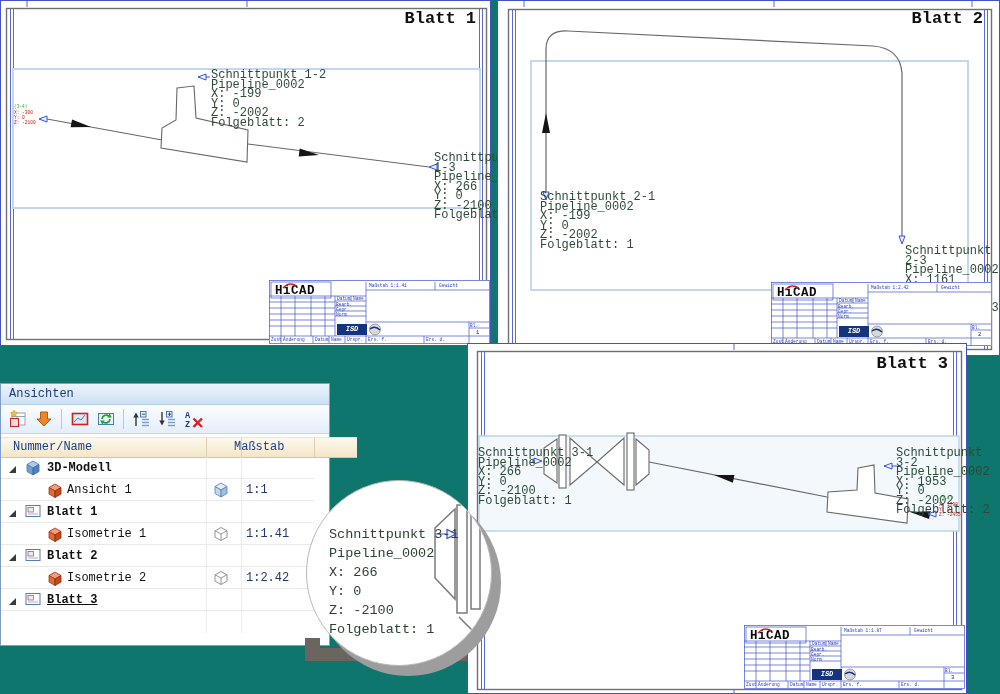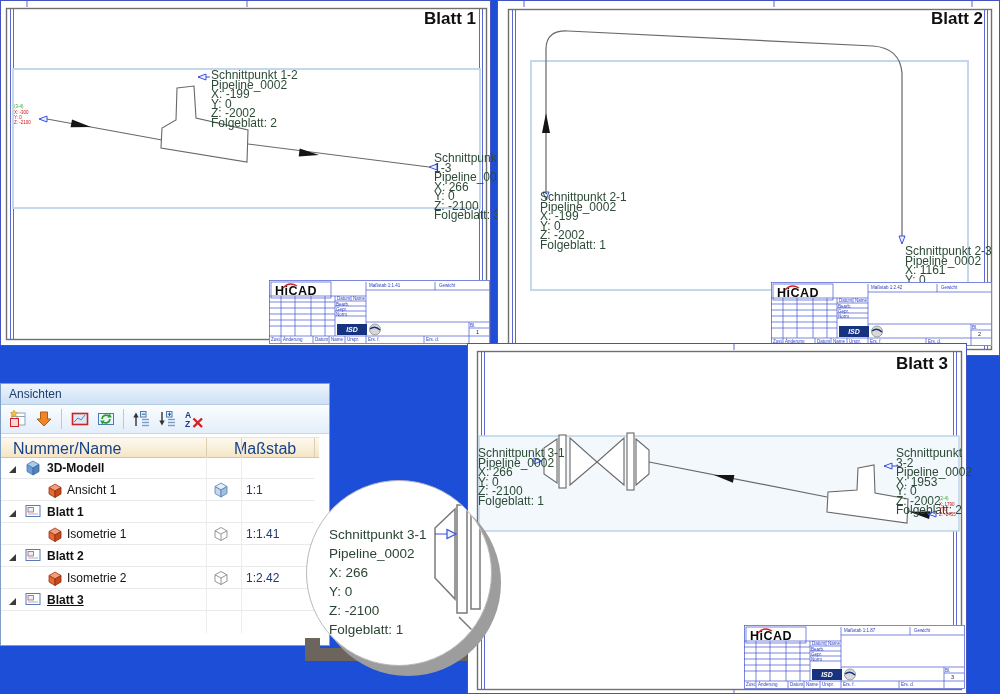--- a/index.html
+++ b/index.html
@@ -1,17 +1,17 @@
 <!DOCTYPE html>
 <html><head>
 <meta charset="utf-8">
 <style>
   html,body{margin:0;padding:0;background:#fff;}
-  #root{position:relative;width:1000px;height:694px;background:#1d4ed8;overflow:hidden;
-        font-family:Liberation Sans, sans-serif;}
+  #root{position:relative;width:1000px;height:694px;background:#0f766e;overflow:hidden;
+        font-family:Liberation Mono, monospace;}
 
   
   .sheet{position:absolute;background:#fff;border:1px solid #4353c2;box-sizing:border-box;}
   .sheet svg.art{position:absolute;left:0;top:0;}
   .sheet-label{position:absolute;font-weight:bold;font-size:17px;color:#101010;}
   .ann{position:absolute;white-space:pre-line;font-size:12px;line-height:9.5px;color:#2c4a36;}
   .connlbl{position:absolute;font-size:4.5px;line-height:5px;color:#3aa43a;white-space:pre;}
   .conncrd{position:absolute;white-space:pre-line;font-size:4.5px;line-height:5.2px;color:#cc1111;}
   .sb{fill:none;stroke:#707070;stroke-width:1.4;}
   .bf{stroke:#5a6ad0;stroke-width:1;}
@@ -37,23 +37,23 @@
   
   .panel{position:absolute;left:0;top:383px;width:330px;height:263px;background:#fff;
          border:1px solid #7e9ec8;box-sizing:border-box;z-index:20;}
   .ptitle{height:20px;background:linear-gradient(#ecf4fc,#cde0f5);border-bottom:1px solid #b7cde6;
           color:#1e3c6e;font-size:12px;line-height:20px;padding-left:8px;}
   .ptools{position:absolute;left:0;top:21px;width:328px;height:29px;
           background:linear-gradient(#fbfdff,#e3eef9);border-bottom:1px solid #c9d7e8;
           display:flex;align-items:center;padding-left:5px;gap:3px;box-sizing:border-box;}
   .tbtn{width:23px;height:23px;display:flex;align-items:center;justify-content:center;}
   .tsep{width:1px;height:20px;background:#b9c8da;margin:0 3px;}
-  .phead{position:absolute;left:0;top:53px;width:318px;height:19px;
+  .phead{position:absolute;left:0;top:53px;width:356px;height:19px;
          background:linear-gradient(#fdf9f0,#f5e5c6);border-top:1px solid #eee3cb;
-         border-bottom:1px solid #d9c49b;font-size:16px;color:#15428b;text-align:center;}
+         border-bottom:1px solid #d9c49b;font-size:12px;color:#15428b;text-align:center;}
   .phead .h1{position:absolute;left:12px;top:2px;}
   .phead .h2{position:absolute;left:233px;top:2px;}
   .phd{position:absolute;top:0;width:1px;height:19px;background:#ddcfae;}
   .prows{position:absolute;left:0;top:73px;width:328px;height:176px;}
   .pvd{position:absolute;top:0;width:1px;height:176px;background:#ececec;}
   .prow{position:absolute;left:0;width:313px;height:22px;border-bottom:1px solid #e9e9e9;box-sizing:border-box;}
   .prow .nm{position:absolute;top:4px;font-size:12px;color:#111;white-space:nowrap;}
   .prow.grp .nm{font-weight:bold;}
   .prow .sc{position:absolute;left:245px;top:4px;font-size:12px;color:#20386b;}
   .prow .exp{position:absolute;left:6px;top:7px;}

